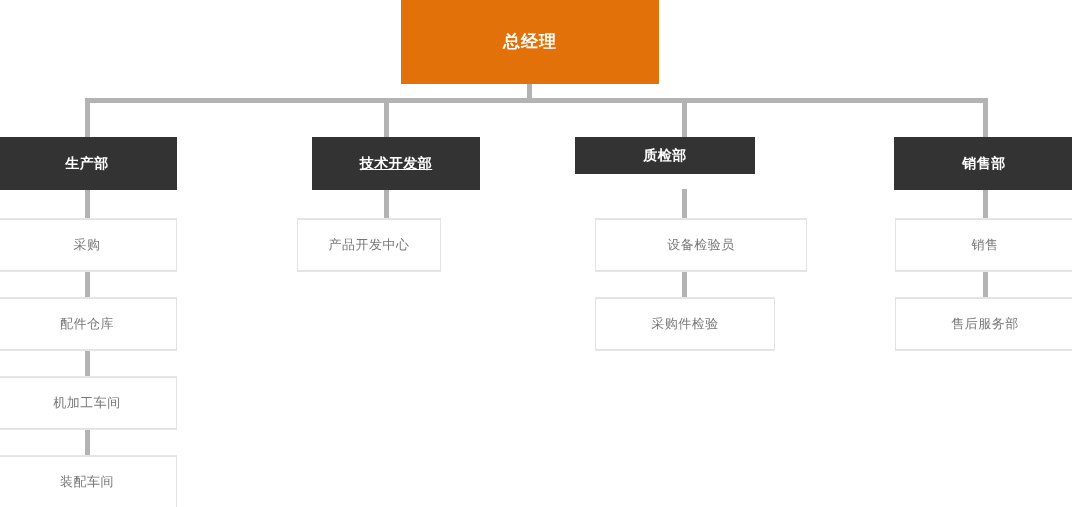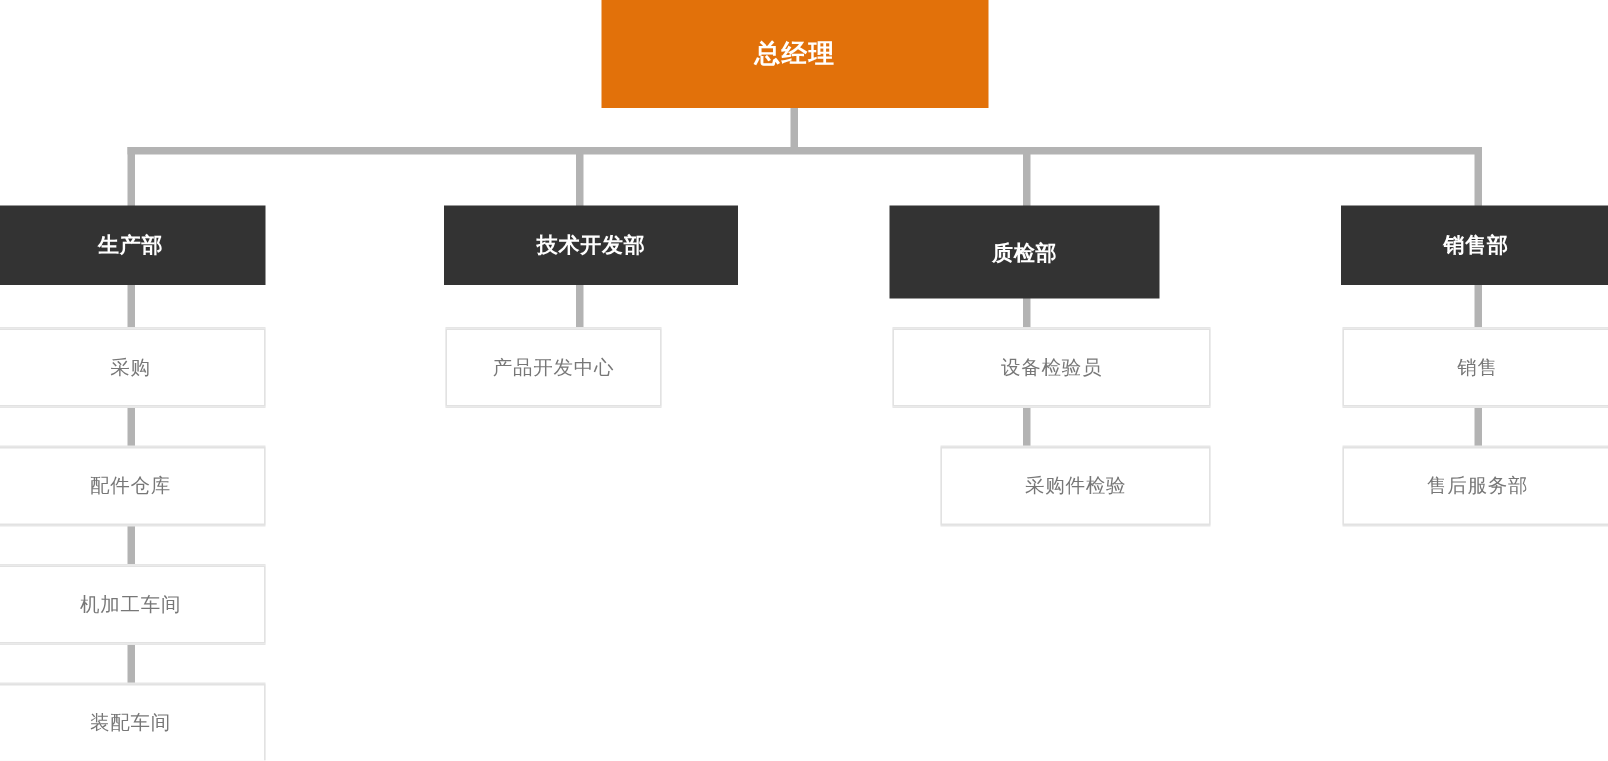--- a/index.html
+++ b/index.html
@@ -85,33 +85,33 @@
   <div class="conn conn-v" style="left:85px; top:428px; height:29px;"></div>
 
   <div class="conn conn-v" style="left:384px; top:189px; height:31px;"></div>
 
   <div class="conn conn-v" style="left:682px; top:189px; height:31px;"></div>
   <div class="conn conn-v" style="left:682px; top:270px; height:29px;"></div>
 
   <div class="conn conn-v" style="left:983px; top:189px; height:31px;"></div>
   <div class="conn conn-v" style="left:983px; top:270px; height:29px;"></div>
 
-  <div class="node node-root" style="left:401px; top:0px; width:258px; height:72px;">总经理</div>
+  <div class="node node-root" style="left:401px; top:0px; width:258px; height:84px;">总经理</div>
 
   <div class="node node-dept" style="left:-3px; top:137px; width:180px; height:53px;">生产部</div>
-  <div class="node node-dept" style="left:296px; top:137px; width:196px; height:53px;">技术开发部</div>
-  <div class="node node-dept" style="left:593px; top:137px; width:180px; height:62px;">质检部</div>
+  <div class="node node-dept" style="left:312px; top:137px; width:168px; height:53px;text-decoration:underline;">技术开发部</div>
+  <div class="node node-dept" style="left:575px; top:137px; width:180px; height:37px;">质检部</div>
   <div class="node node-dept" style="left:894px; top:137px; width:180px; height:53px;">销售部</div>
 
   <div class="node node-leaf" style="left:-3px; top:219px; width:180px; height:52px;">采购</div>
   <div class="node node-leaf" style="left:-3px; top:298px; width:180px; height:52px;">配件仓库</div>
   <div class="node node-leaf" style="left:-3px; top:377px; width:180px; height:52px;">机加工车间</div>
   <div class="node node-leaf" style="left:-3px; top:456px; width:180px; height:52px;">装配车间</div>
 
   <div class="node node-leaf" style="left:297px; top:219px; width:144px; height:52px;">产品开发中心</div>
 
   <div class="node node-leaf" style="left:595px; top:219px; width:212px; height:52px;">设备检验员</div>
-  <div class="node node-leaf" style="left:595px; top:298px; width:180px; height:52px;margin-left:32px;">采购件检验</div>
+  <div class="node node-leaf" style="left:595px; top:298px; width:180px; height:52px;">采购件检验</div>
 
   <div class="node node-leaf" style="left:895px; top:219px; width:180px; height:52px;">销售</div>
   <div class="node node-leaf" style="left:895px; top:298px; width:180px; height:52px;">售后服务部</div>
 
 </div>
 
 </body></html>

